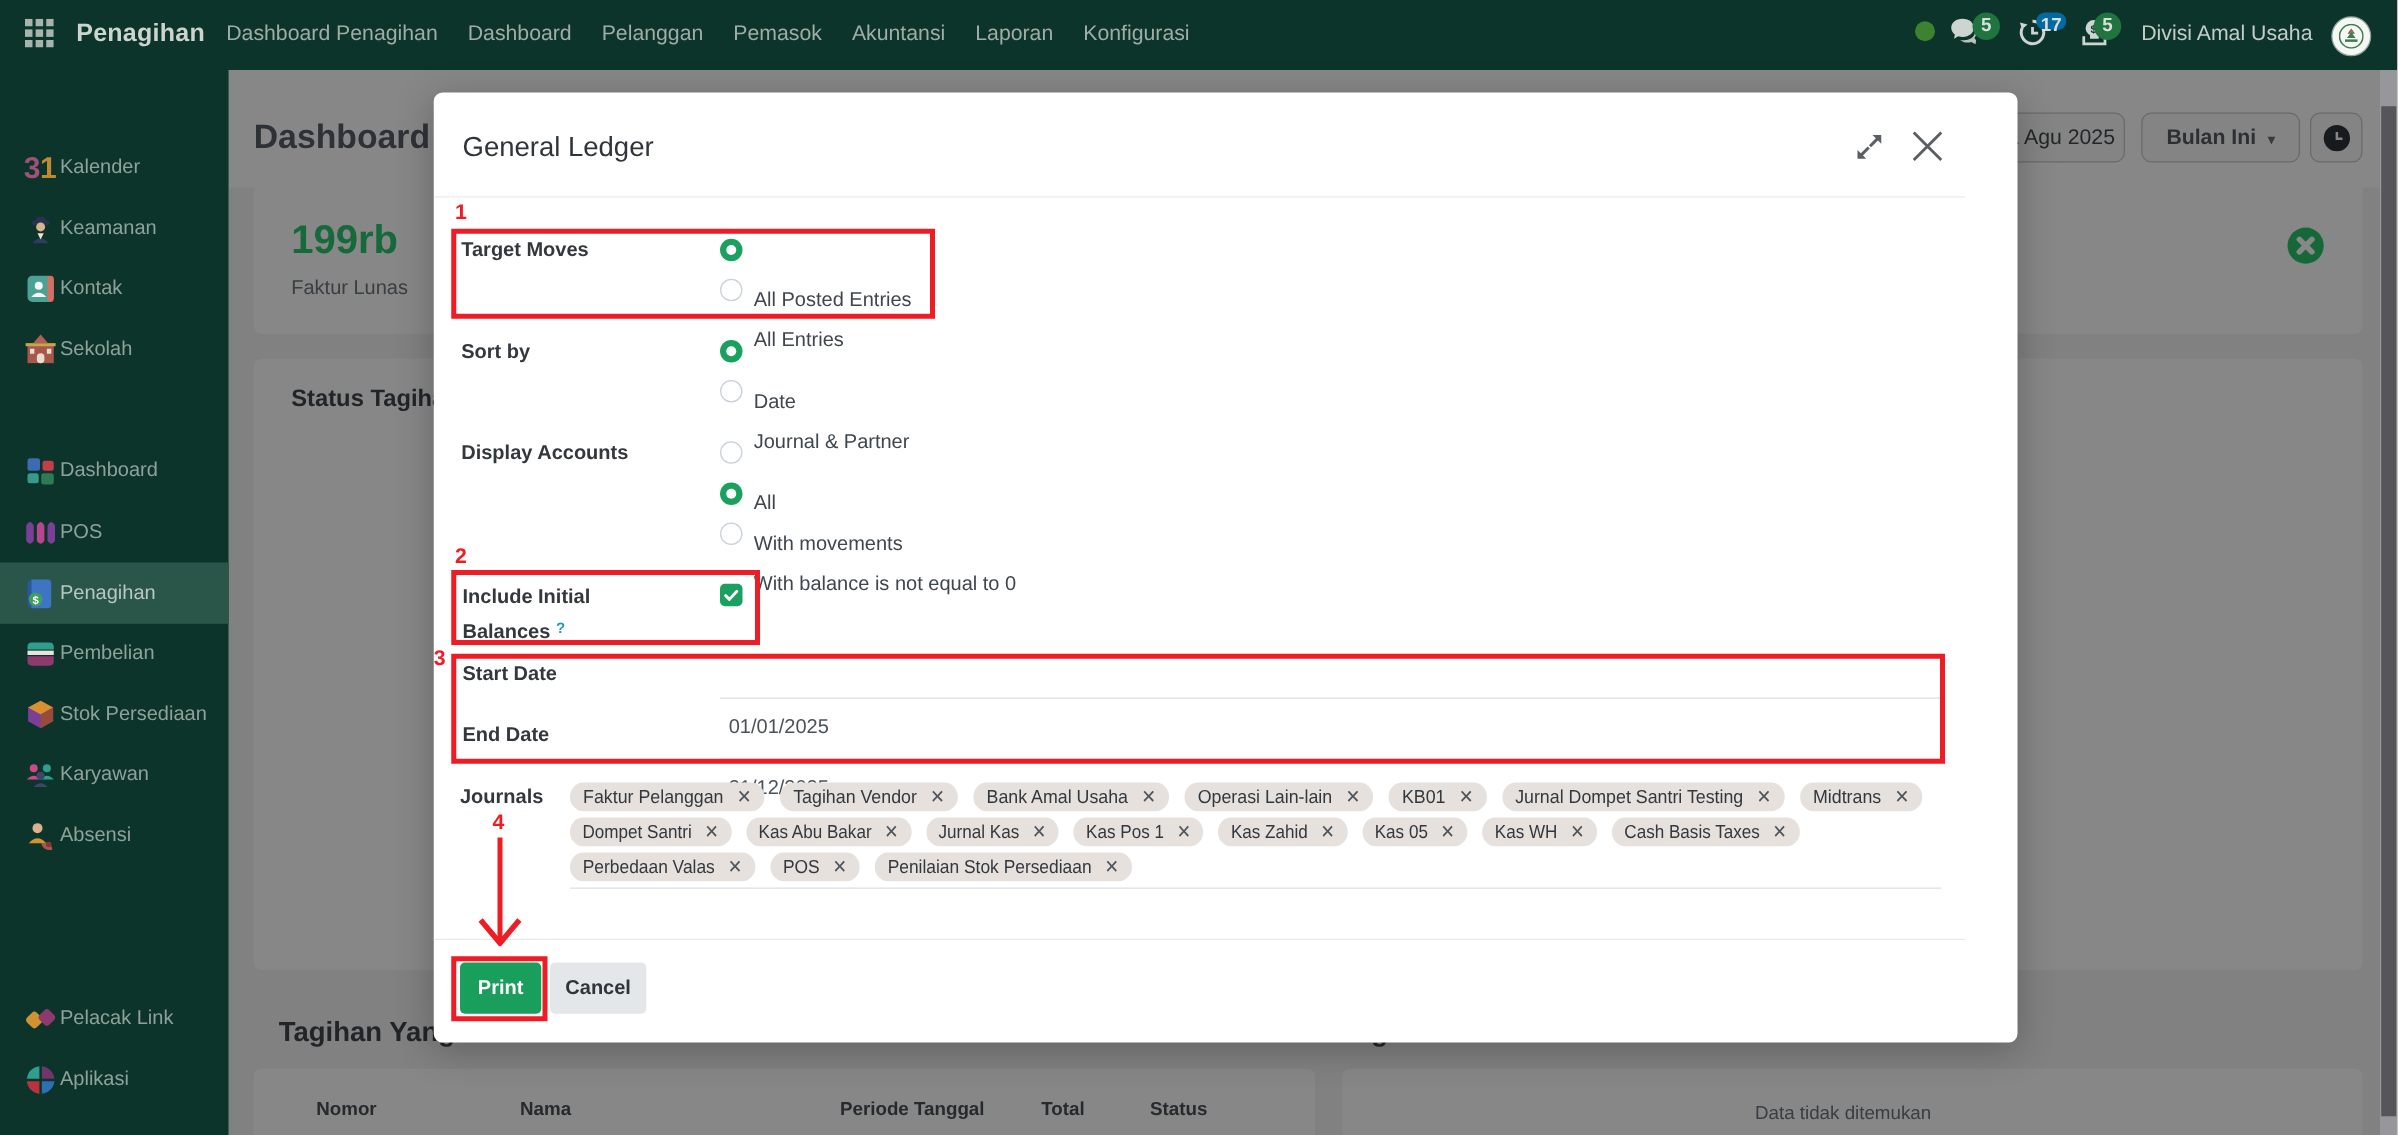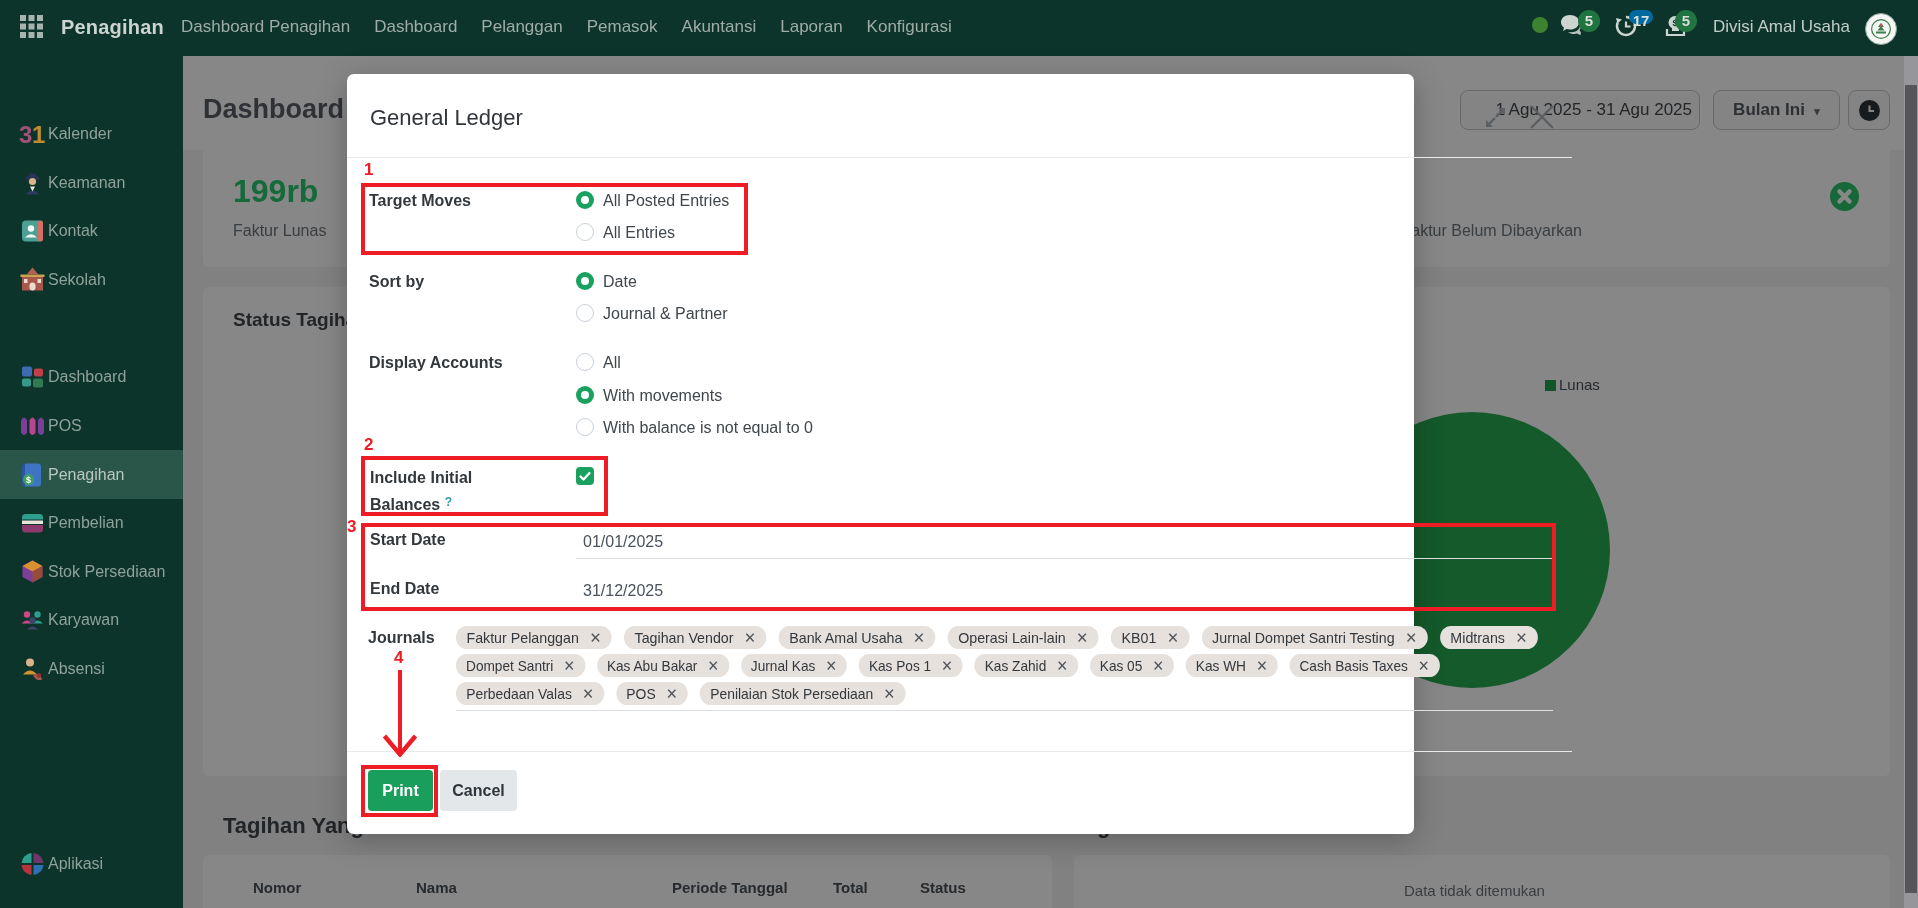--- a/index.html
+++ b/index.html
@@ -17,23 +17,23 @@
   .sitem .lbl { position:absolute; left:48px; font-size:16px; color:#8fa29a; white-space:nowrap; }
   .sitem.active { background:#2a5649; }
   .sitem.active .lbl { color:#b9c7c1; }
   
   #content { position:absolute; left:183px; top:56px; width:1735px; height:852px; background:#f3f4f6; z-index:1; }
   .card { position:absolute; background:#fff; border-radius:6px; }
   .btn-outline { position:absolute; border:1px solid #c2c6ca; border-radius:8px; background:#f9fafb; }
   
   #overlay { position:absolute; left:183px; top:56px; width:1735px; height:852px; background:rgba(0,0,0,0.47); z-index:10; }
   
-  #modal { position:absolute; left:347px; top:74px; width:1067px; height:760px; background:#fff; border-radius:7px; z-index:40; box-shadow:0 6px 30px rgba(0,0,0,0.25);text-decoration:underline; }
+  #modal { position:absolute; left:347px; top:74px; width:1267px; height:760px; background:#fff; border-radius:7px; z-index:40; box-shadow:0 6px 30px rgba(0,0,0,0.25);text-decoration:underline; }
   .mlabel { position:absolute; font-size:16px; font-weight:bold; color:#33383d; }
-  .mtext  { position:absolute; font-size:16px; color:#3f464d; }
+  .mtext  { position:absolute; font-size:16px; color:#3f464d;margin-top:40px; }
   .radio  { position:absolute; width:18px; height:18px; border-radius:50%; }
   .radio.off { border:1.5px solid #c9d1d9; background:#fff; }
   .radio.on  { background:#1aa160; }
   .radio.on:after { content:""; position:absolute; left:5px; top:5px; width:8px; height:8px; background:#fff; border-radius:50%; }
   .uline { position:absolute; height:1px; background:#dcdfe3; }
   .tagrow { position:absolute; left:109px; display:flex; gap:13px; }
   .tag { height:23px; line-height:23px; background:#e6e1dd; border-radius:12px; padding:0 11px; font-size:15px; color:#33383e; white-space:nowrap; }
   .tag .x { color:#4f545a; margin-left:7px; font-size:15px; }
   
   .rbox { position:absolute; border:4px solid #ee1c25; z-index:60; }
@@ -238,20 +238,27 @@
   </div>
   <div class="sitem" style="top:588px">
     <svg class="ic" viewBox="0 0 27 27">
         <circle cx="11" cy="7" r="4" fill="#d9b38c"></circle>
         <path d="M4 19 q7 -8 14 0z" fill="#cf9430"></path>
         <path d="M14 19 a6.5 6.5 0 0 0 9 5 l-2 -6z" fill="#a8574d"></path>
         <circle cx="20" cy="20" r="2.2" fill="#8e3434"></circle>
       </svg>
     <span class="lbl">Absensi</span>
   </div>
+  <div class="sitem" style="top:734px">
+    <svg class="ic" viewBox="0 0 27 27">
+        <rect x="3" y="9" width="11" height="11" rx="3" transform="rotate(-45 8.5 14.5)" fill="#cf9430"></rect>
+        <rect x="13" y="7" width="11" height="11" rx="3" transform="rotate(-45 18.5 12.5)" fill="#8e3a6e"></rect>
+      </svg>
+    <span class="lbl">Pelacak Link</span>
+  </div>
   <div class="sitem" style="top:783px">
     <svg class="ic" viewBox="0 0 27 27">
         <path d="M12.5 2.5 a11 11 0 0 0 -10 10 h10z" fill="#2e9e8f"></path>
         <path d="M14.5 2.5 a11 11 0 0 1 10 10 h-10z" fill="#70356a"></path>
         <path d="M12.5 24.5 a11 11 0 0 1 -10 -10 h10z" fill="#b8333e"></path>
         <path d="M14.5 24.5 a11 11 0 0 0 10 -10 h-10z" fill="#2c6fb2"></path>
       </svg>
     <span class="lbl">Aplikasi</span>
   </div>
   <div class="sitem" style="top:837px">

